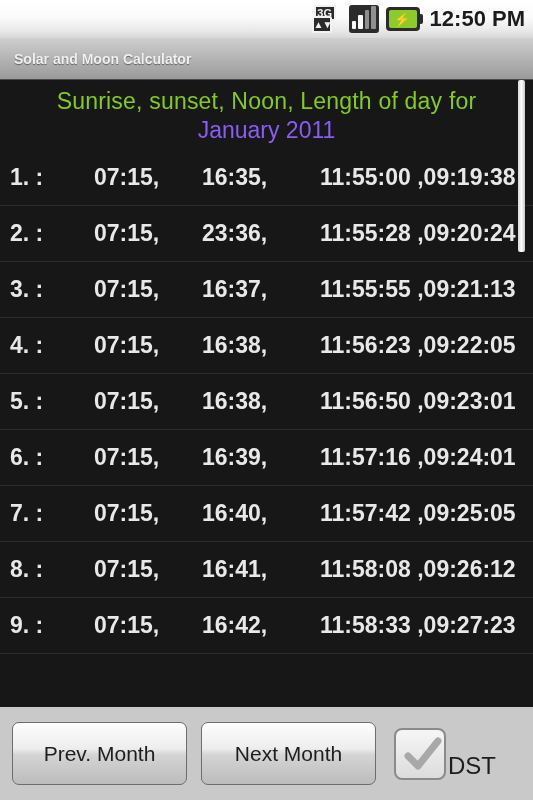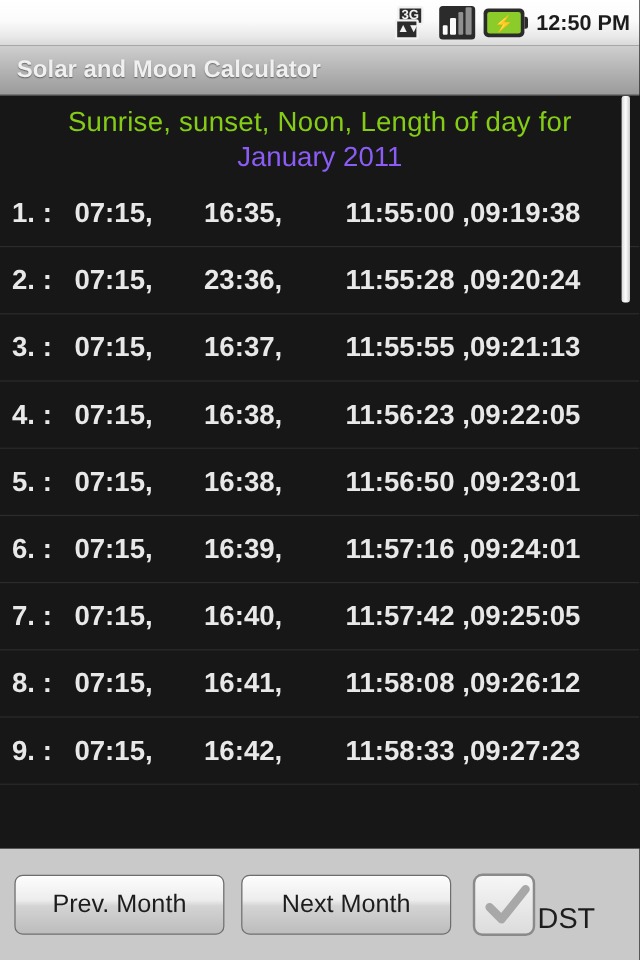--- a/index.html
+++ b/index.html
@@ -56,33 +56,33 @@
     content:""; position:absolute; right:-3px; top:7px; width:3px; height:10px;
     background:#2b2b2b; border-radius:0 2px 2px 0;
   }
   .ico-batt .fill {
     width:100%; height:100%; background:#8ccc2a; border-radius:2px;
     display:flex; align-items:center; justify-content:center;
     color:#2b2b2b; font-size:13px; font-weight:bold; line-height:1;
   }
 
   .sb-clock {
-    font-size:18px; font-weight:bold; color:#1c1c1c;
+    font-size:22px; font-weight:bold; color:#1c1c1c;
     letter-spacing:0px; line-height:1;
   }
 
   
   .titlebar {
     height:42px; flex:0 0 42px;
     background:linear-gradient(to bottom,#cfcfcf 0%,#b9b9b9 40%,#9a9a9a 100%);
     border-bottom:1px solid #4a4a4a;
     display:flex; align-items:center; padding-left:14px;
   }
   .titlebar .title {
-    font-size:20px; font-weight:bold; color:#f0f0f0;
+    font-size:14px; font-weight:bold; color:#f0f0f0;
     text-shadow:0 1px 1px rgba(0,0,0,.45);
   }
 
   
   .content { position:relative; flex:1 1 auto; background:#171717; overflow:hidden; }
 
   .hdr { padding:8px 0 6px 0; text-align:center; }
   .hdr .line1 {
     font-size:23px; color:#84cc16; letter-spacing:.2px; white-space:nowrap;
   }
@@ -91,42 +91,42 @@
   }
 
   .list { position:relative; }
   .row {
     height:56px; display:flex; align-items:center;
     border-bottom:1px solid #2c2c2c;
     padding-left:10px; white-space:nowrap;
     font-size:23px; color:#e8e8e8; font-weight:bold;
   }
   .row .idx       { width:52px; display:inline-block; }
-  .row .sunrise   { width:108px; display:inline-block; }
+  .row .sunrise   { width:108px; display:inline-block;margin-left:32px; }
   .row .sunset    { width:118px; display:inline-block; }
   .row .noon      { display:inline-block; }
   .row .daylen    { display:inline-block; }
 
   .scrollbar-track {
     position:absolute; right:4px; top:0; width:7px; height:100%;
   }
   .scrollbar-thumb {
     position:absolute; right:4px; width:7px;
     background:linear-gradient(to right,#d8d8d8,#fdfdfd,#c9c9c9);
     border-radius:2px;
   }
 
   
   .bottombar {
     flex:0 0 93px; height:93px;
     background:#c9c9c9;
     display:flex; align-items:center; padding:0 12px; gap:14px;
   }
   .btn {
-    height:50px; min-width:175px; padding:4px 14px;
+    height:63px; min-width:175px; padding:4px 14px;
     background:linear-gradient(to bottom,#fdfdfd 0%,#ededed 42%,#d4d4d4 52%,#c2c2c2 88%,#bcbcbc 100%);
     border:1px solid #6d6d6d; border-radius:7px;
     font-size:21px; color:#1d1d1d;
     display:flex; align-items:center; justify-content:center;
     box-shadow:inset 0 1px 0 rgba(255,255,255,.9);
   }
   .chk-wrap { display:flex; align-items:flex-end; margin-left:4px; }
   .chk {
     width:52px; height:52px; border-radius:8px;
     background:linear-gradient(to bottom,#f6f6f6,#dcdcdc);

